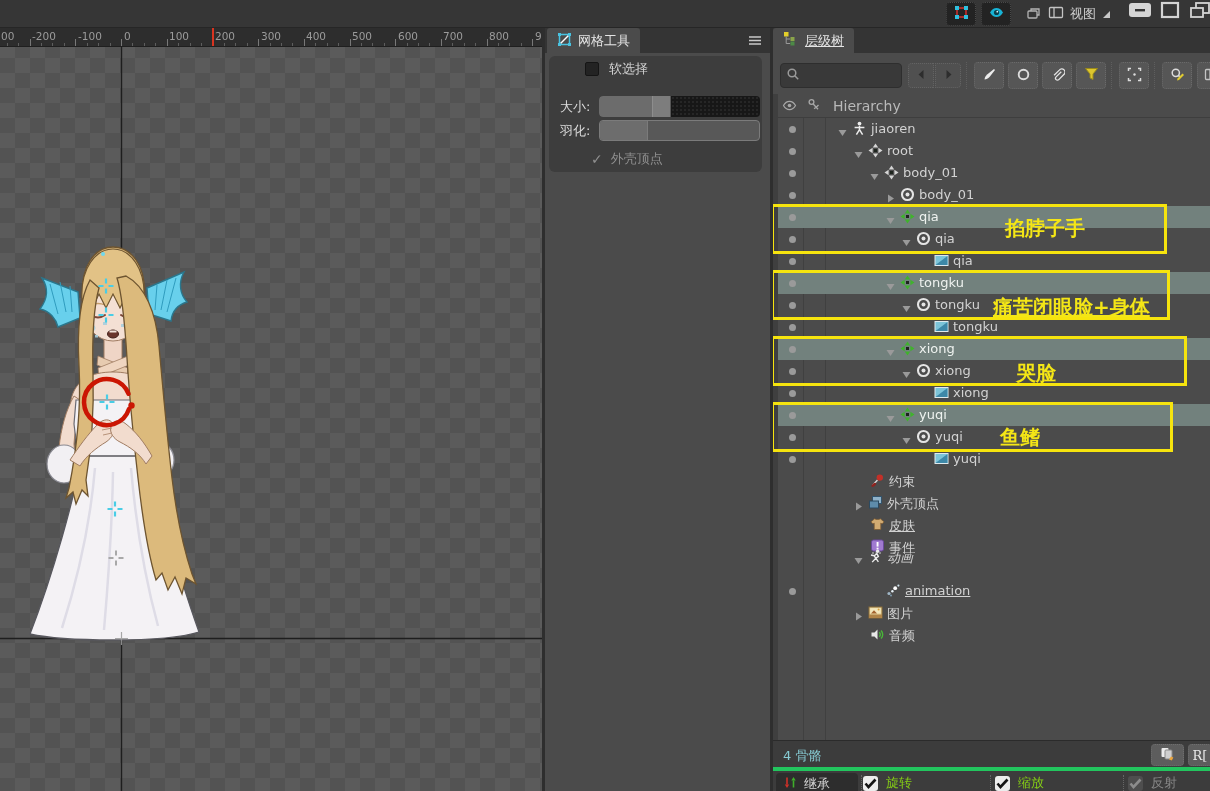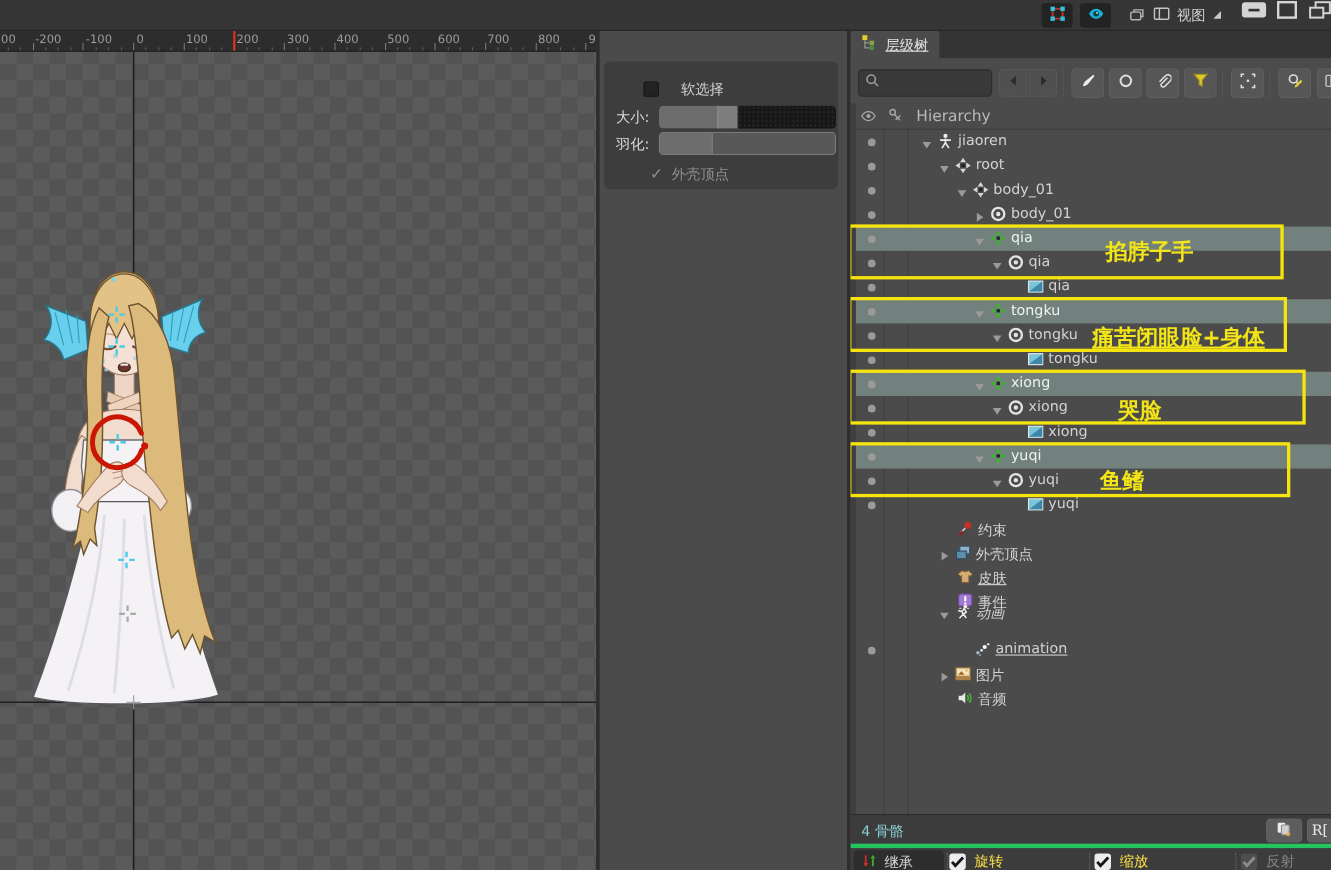--- a/index.html
+++ b/index.html
@@ -67,21 +67,21 @@
   .ann-label{position:absolute;color:#f4e616;font-size:20px;font-weight:bold;z-index:7;white-space:nowrap;pointer-events:none}
   #hstatus{position:absolute;top:712px;left:0;right:0;height:27px;background:#3c3c3c;border-top:1px solid #2b2b2b;z-index:8}
   #hstatus .count{position:absolute;left:10px;top:6px;color:#87ccd4}
   .sbtn{position:absolute;top:3px;height:22px;background:#5d5d5d;border:1px dotted #6e6e6e;border-radius:4px;display:flex;align-items:center;justify-content:center;color:#e8e8e8;cursor:pointer}
   #hfooter{position:absolute;top:739px;left:0;right:0;height:24px;background:#3c3c3c;border-top:4px solid #22c55e;z-index:8}
   #inherit-btn{position:absolute;left:3px;top:2px;height:22px;width:82px;background:#2d2d2d;border-radius:4px 4px 0 0;display:flex;align-items:center;gap:6px;padding-left:7px;color:#d6d6d6;cursor:pointer}
   .fsep{position:absolute;top:4px;height:16px;width:1px;border-left:1px dotted #666}
   .fcheck{position:absolute;top:3px;display:flex;align-items:center;gap:8px;cursor:pointer}
   .wcb{width:15px;height:15px;background:#ededed;border-radius:3px;display:flex;align-items:center;justify-content:center}
   .wcb.dis{background:#4e4e4e}
-  .flabel{color:#fde047}
+  .flabel{color:#84cc16}
   .flabel.dis{color:#868686}
 </style>
 </head>
 <body>
 
 <div id="app">
 
   <div id="topbar">
     <div class="tb-btn" style="left:946px">
         <span><svg width="15" height="15" viewBox="0 0 15 15">
@@ -284,22 +284,40 @@
         <span class="rlabel" style="left: 489px;">800</span>
         <span class="rlabel" style="left: 535px;">90</span>
         <div id="red-marker" style="left: 212px;"></div>
       </div>
   </div>
 
   <div class="vsep" style="left:542px"></div>
   <div class="vsep" style="left:770px"></div>
 
   <div class="panel" id="mesh-panel">
+    <div class="tabbar">
+      <div class="tab" style="left:2px">
+        <span><svg width="15" height="15" viewBox="0 0 15 15">
+              <rect x="2.5" y="2.5" width="10" height="10" fill="none" stroke="#49c2e0" stroke-width="1.5"></rect>
+              <path d="M3.5 11.5L11.5 3.5" stroke="#ffffff" stroke-width="1.5"></path>
+              <g fill="#49c2e0">
+                <rect x="1" y="1" width="3" height="3"></rect>
+                <rect x="11" y="1" width="3" height="3"></rect>
+                <rect x="1" y="11" width="3" height="3"></rect>
+                <rect x="11" y="11" width="3" height="3"></rect>
+              </g>
+            </svg></span>
+        <span>网格工具</span>
+      </div>
+      <span style="position:absolute;right:8px;top:5px"><svg width="15" height="15" viewBox="0 0 15 15">
+            <path d="M2 4h12M2 7.5h12M2 11h12" stroke="#c9c9c9" stroke-width="1.6"></path>
+          </svg></span>
+    </div>
     <div id="mesh-group">
-      <div class="mrow" style="top:16px;left:36px;gap:20px">
+      <div class="mrow" style="top:4px;left:36px;gap:10px">
         <span class="cb-dark"></span>
         <span>软选择</span>
       </div>
       <div class="mrow" style="top:34px;height:33px">
         <span class="mlabel">大小:</span>
         <div class="slider" id="size-slider">
           <div id="size-fill" style="width: 33%;"></div>
           <div id="size-handle" style="left: 33%;"></div>
         </div>
       </div>

